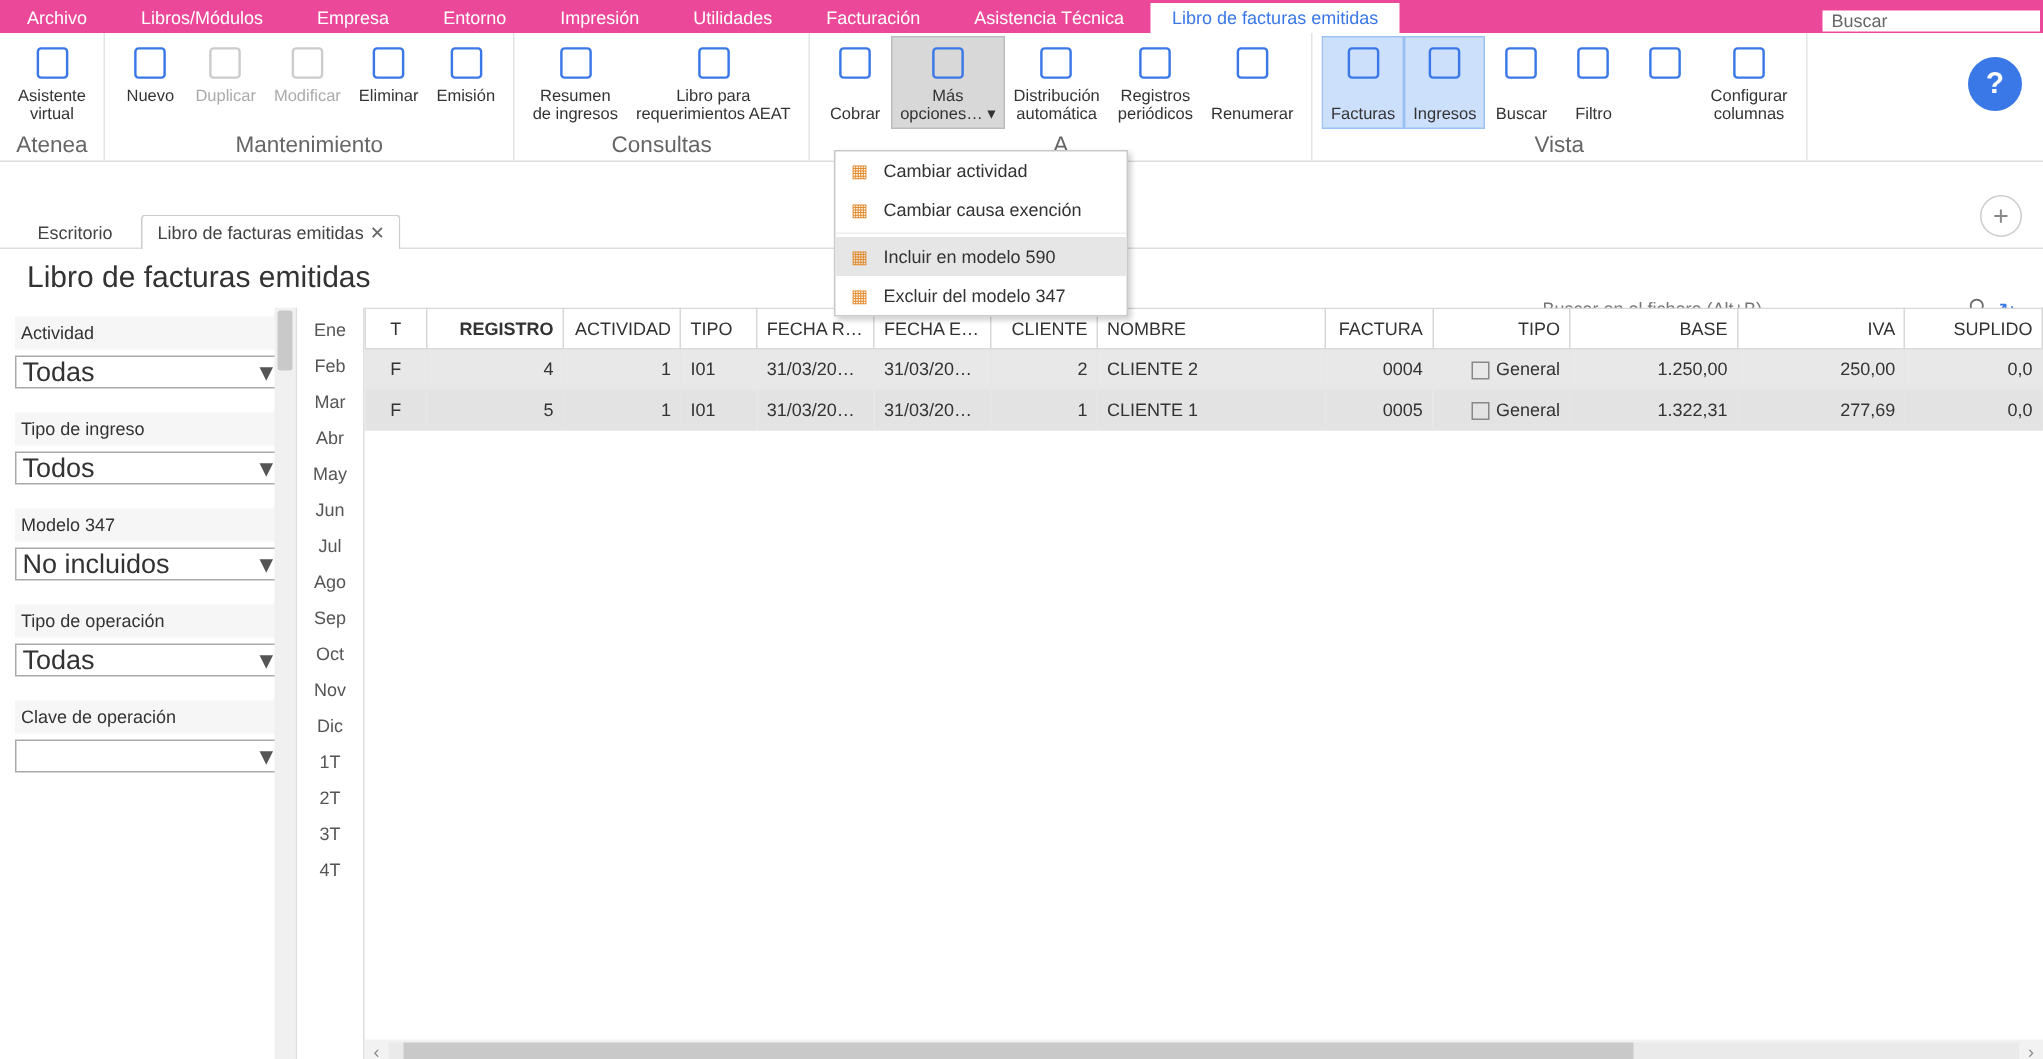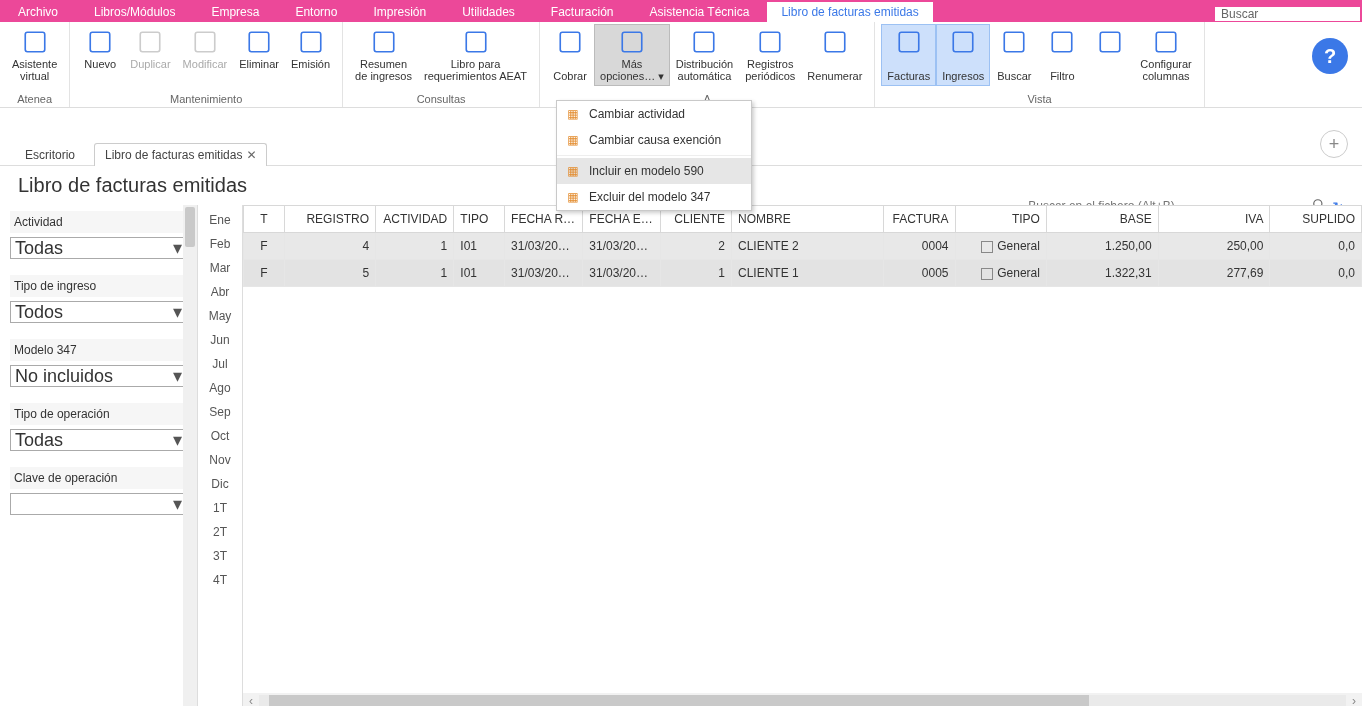--- a/index.html
+++ b/index.html
@@ -15,21 +15,21 @@
   
   .ribbon { display: flex; height: 86px; border-bottom: 1px solid #ddd; background: #fff; position: relative; }
   .ribbon-group { display:flex; flex-direction:column; align-items:center; padding: 2px 6px 0 6px; border-right: 1px solid #e3e3e3; }
   .ribbon-group .buttons { display:flex; gap: 0px; }
   .ribbon-btn { display:flex; flex-direction:column; align-items:center; justify-content:space-between; padding: 4px 6px; cursor:pointer; min-width: 48px; }
   .ribbon-btn.pressed { background:#d8d8d8; box-shadow: inset 0 0 0 1px #bbb; }
   .ribbon-btn.selected { background:#cde0fb; box-shadow: inset 0 0 0 1px #9cc1f3; }
   .ribbon-btn.disabled { color:#aaa; }
   .ribbon-btn .icon { width:28px; height:28px; display:flex; align-items:center; justify-content:center; margin-bottom:2px; }
   .ribbon-btn .label { font-size: 11px; text-align:center; line-height: 12px; }
-  .ribbon-group .group-label { font-size: 11px; color:#666; margin-top: auto; padding-bottom:2px; }
+  .ribbon-group .group-label { font-size: 15px; color:#666; margin-top: auto; padding-bottom:2px; }
 
   .help-circle { position:absolute; right:14px; top:38px; width:36px; height:36px; border-radius:50%; background:#3b78e7; display:flex; align-items:center; justify-content:center; color:#fff; font-size:20px; font-weight:bold; cursor:pointer;}
 
   
   .add-circle { position:absolute; right:14px; top:130px; width:28px; height:28px; border:1px solid #ccc; border-radius:50%; display:flex; align-items:center; justify-content:center; color:#888; font-size:18px; cursor:pointer; background:#fff;}
 
   
   .dropdown { position:absolute; left:556px; top:100px; width:196px; background:#fff; border:1px solid #c9c9c9; box-shadow: 2px 2px 4px rgba(0,0,0,.2); z-index:10; }
   .dropdown .ditem { display:flex; align-items:center; gap:8px; padding:5px 8px; font-size:12px; cursor:pointer; }
   .dropdown .ditem.highlight { background:#e6e6e6; }
@@ -377,21 +377,21 @@
       <div class="m">2T</div>
       <div class="m">3T</div>
       <div class="m">4T</div>
     </div>
   <div class="table-wrap">
     <div class="grid">
       <table class="data" id="datatable">
           <thead>
             <tr>
               <th class="center" style="width: 40px;">T</th>
-              <th class="right" style="font-weight: normal; width: 90px;">REGISTRO</th>
+              <th class="right" style="font-weight: bold; width: 90px;">REGISTRO</th>
               <th class="right" style="width: 70px;">ACTIVIDAD</th>
               <th class="" style="width: 50px;">TIPO</th>
               <th class="" style="width: 70px;">FECHA R…</th>
               <th class="" style="width: 70px;">FECHA E…</th>
               <th class="right" style="width: 70px;">CLIENTE</th>
               <th class="" style="width: 150px;">NOMBRE</th>
               <th class="right" style="width: 70px;">FACTURA</th>
               <th class="right" style="width: 90px;">TIPO</th>
               <th class="right" style="width: 110px;">BASE</th>
               <th class="right" style="width: 110px;">IVA</th>

